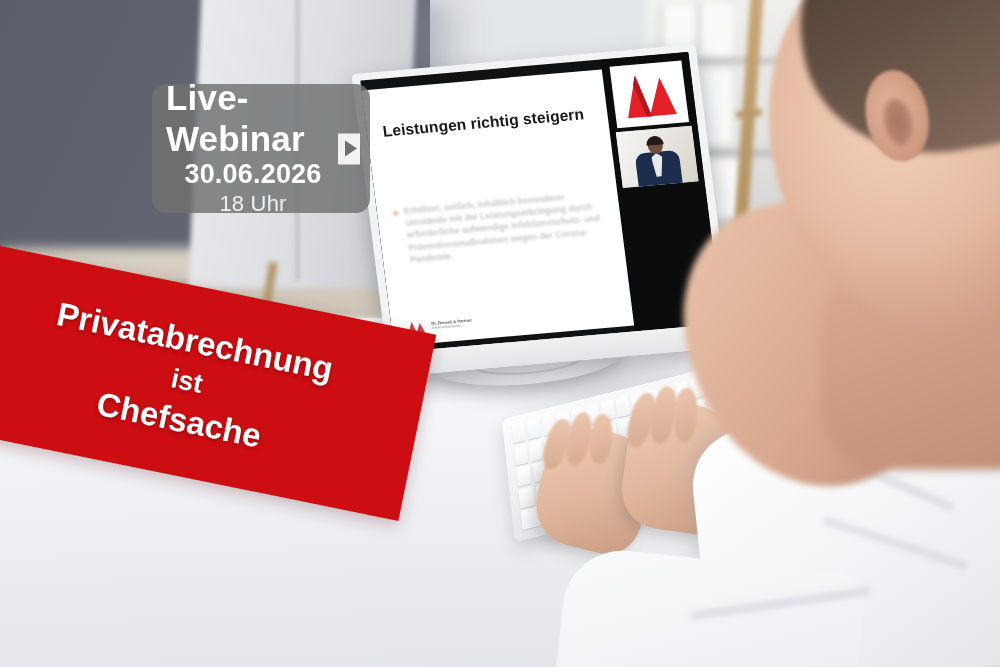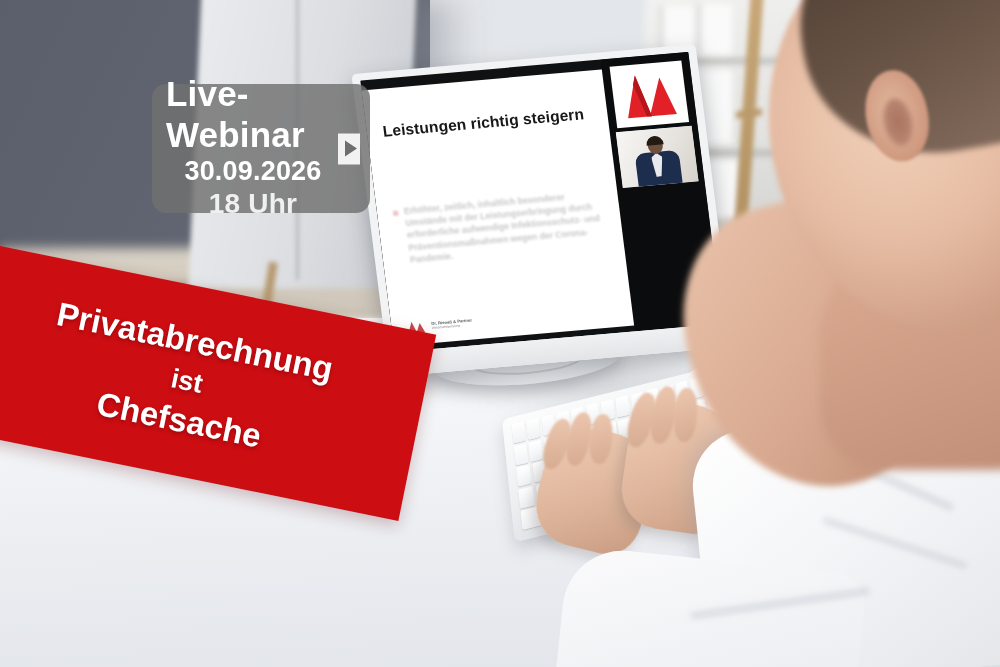--- a/index.html
+++ b/index.html
@@ -179,21 +179,21 @@
     background:linear-gradient(160deg,#dcab92,#c18f77);filter:blur(4px);
     border-radius:40% 20% 10% 30%;}
 
   
   .badge{position:absolute;left:152px;top:84px;width:218px;height:129px;
     background:rgba(112,112,112,.82);border-radius:14px;
     display:flex;flex-direction:column;align-items:center;justify-content:center;
     padding:8px 30px 10px 14px;}
   .badge-l1{font-size:35px;font-weight:700;color:#fff;line-height:1.16;letter-spacing:.2px;}
   .badge-l2{font-size:27px;font-weight:700;color:#fff;line-height:1.16;letter-spacing:.2px;}
-  .badge-l3{font-size:28px;font-weight:700;color:#f0f0f0;line-height:1.2;letter-spacing:.2px;}
+  .badge-l3{font-size:22px;font-weight:400;color:#f0f0f0;line-height:1.2;letter-spacing:.2px;}
   .play{position:absolute;right:10px;top:50%;transform:translateY(-50%);
     width:22px;height:31px;background:#f2f2f2;display:flex;align-items:center;justify-content:center;}
   .play-tri{width:0;height:0;border-left:12px solid #6e6e6e;
     border-top:8px solid transparent;border-bottom:8px solid transparent;margin-left:3px;}
 
   .ribbon{position:absolute;left:-48px;top:286px;width:470px;height:190px;
     background:#cc0d12;transform:rotate(11.5deg);
     display:flex;flex-direction:column;align-items:center;justify-content:center;
     box-shadow:0 5px 16px rgba(90,10,14,.25);}
   .ribbon-txt{color:#fff;font-weight:700;text-align:center;
@@ -389,21 +389,21 @@
 
   <div class="jaw"></div>
   <div class="neck"></div>
   <div class="head"></div>
   <div class="hair"></div>
   <div class="ear"></div>
   <div class="ear-inner"></div>
 
   <div class="badge">
     <div class="badge-l1">Live-Webinar</div>
-    <div class="badge-l2">30.09.2026</div>
+    <div class="badge-l2">30.06.2026</div>
     <div class="badge-l3">18 Uhr</div>
     <div class="play">
       <div class="play-tri"></div>
     </div>
   </div>
 
   <div class="ribbon">
     <div class="ribbon-txt r1">Privatabrechnung</div>
     <div class="ribbon-txt r2">ist</div>
     <div class="ribbon-txt r3">Chefsache</div>

